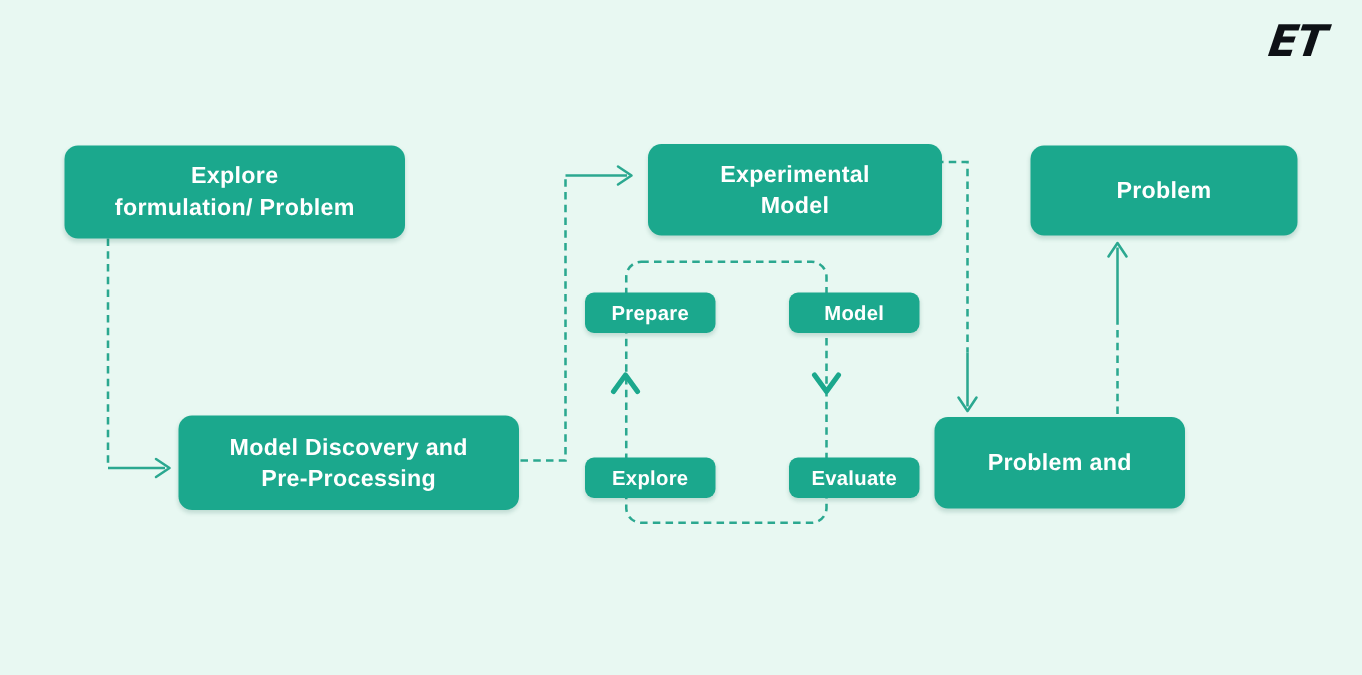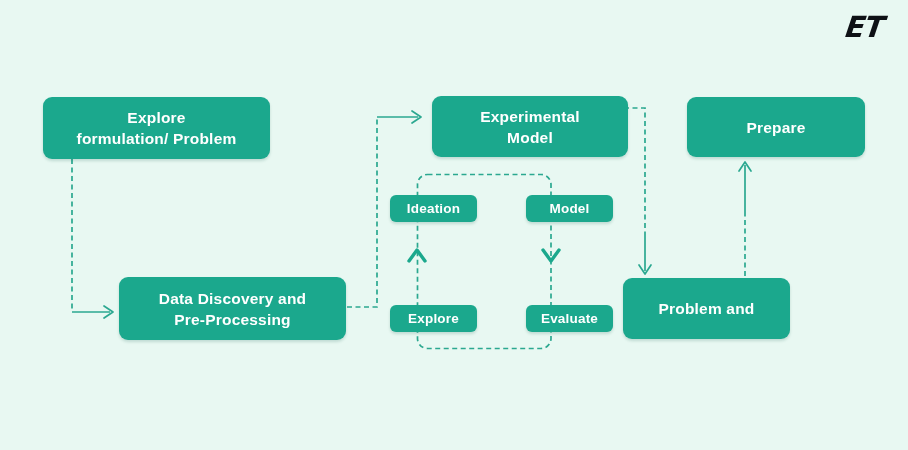--- a/index.html
+++ b/index.html
@@ -60,39 +60,39 @@
     <path class="chev" d="M409 261 L417 250 L425 261"></path>
     <path class="chev" d="M543 250 L551 261 L559 250"></path>
   </svg>
 
   <div class="node big" style="left:43px;top:97px;width:227px;height:62px">
     <span>Explore</span>
     <span>formulation/ Problem</span>
   </div>
 
   <div class="node big" style="left:119px;top:277px;width:227px;height:63px">
-    <span>Data Discovery and</span>
+    <span>Model Discovery and</span>
     <span>Pre-Processing</span>
   </div>
 
   <div class="node big" style="left:432px;top:96px;width:196px;height:61px">
     <span>Experimental</span>
     <span>Model</span>
   </div>
 
   <div class="node big" style="left:687px;top:97px;width:178px;height:60px">
-    <span>Prepare</span>
+    <span>Problem</span>
   </div>
 
   <div class="node big" style="left:623px;top:278px;width:167px;height:61px">
     <span>Problem and</span>
   </div>
 
   <div class="node small" style="left:390px;top:195px;width:87px;height:27px">
-    <span>Ideation</span>
+    <span>Prepare</span>
   </div>
 
   <div class="node small" style="left:526px;top:195px;width:87px;height:27px">
     <span>Model</span>
   </div>
 
   <div class="node small" style="left:390px;top:305px;width:87px;height:27px">
     <span>Explore</span>
   </div>
 

